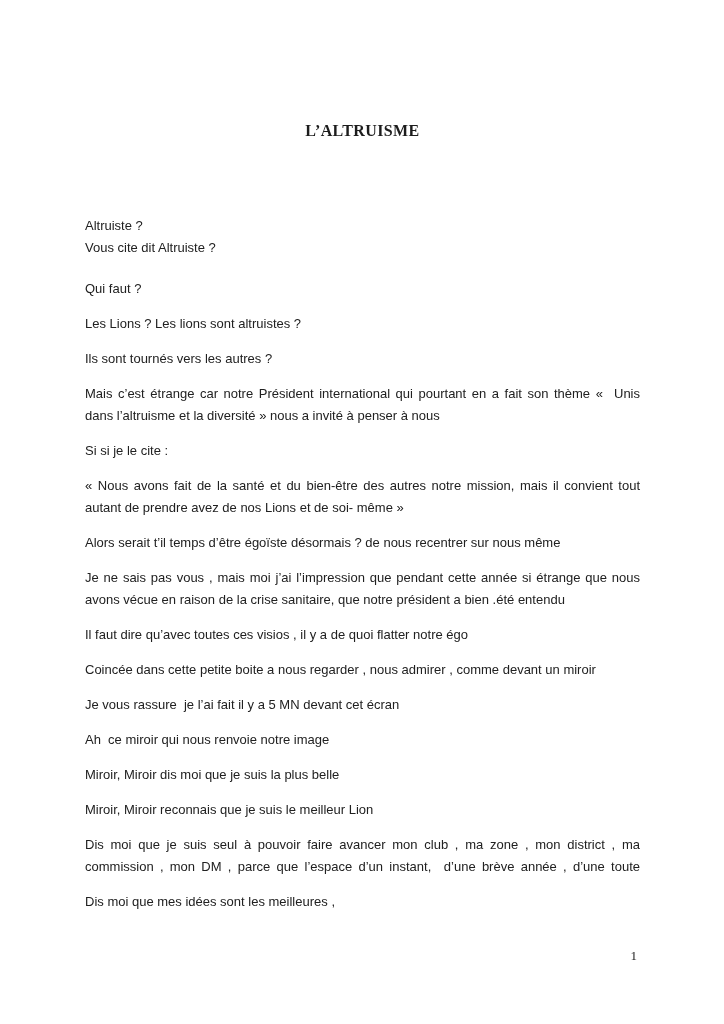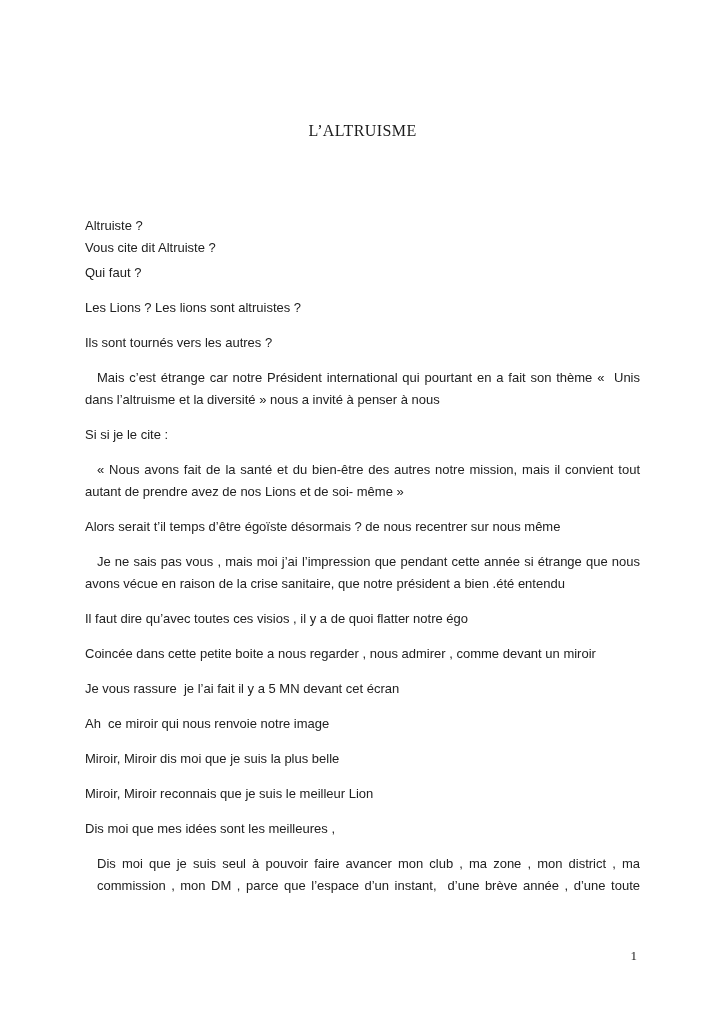--- a/index.html
+++ b/index.html
@@ -19,40 +19,39 @@
   .doc-body {
     position: absolute;
     left: 85px;
     top: 0;
     width: 555px;
   }
   .title {
     margin: 120px 0 73px 0;
     text-align: center;
     font-family: "Liberation Serif", serif;
-    font-weight: normal;
+    font-weight: bold;
     font-size: 16px;
     line-height: 22px;
     letter-spacing: 0.4px;
     color: #1c1c1c;
   }
   .para {
     margin: 0 0 13px 0;
     font-size: 13px;
     line-height: 22px;
     color: #212121;
   }
-  .para.tight { margin-bottom: 3px; }
+  .para.tight { margin-bottom: 19px; }
   .para.gap-top { margin-top: 12px; }
   .para.italic { }
   .tline { display: block; }
   .tline.fill {
     text-align: justify;
     text-align-last: justify;
-    margin-left: 12px;
   }
   .page-number {
     position: absolute;
     top: 945px;
     right: 87px;
     font-family: "Liberation Serif", serif;
     font-size: 13px;
     line-height: 22px;
     color: #1c1c1c;
   }
@@ -124,24 +123,24 @@
 
     <p class="para">
       <span class="tline">Miroir, Miroir dis moi que je suis la plus belle</span>
     </p>
 
     <p class="para">
       <span class="tline">Miroir, Miroir reconnais que je suis le meilleur Lion</span>
     </p>
 
     <p class="para">
-      <span class="tline">Dis moi que mes idées sont les meilleures ,</span>
+      <span class="tline fill">Dis moi que je suis seul à pouvoir faire avancer mon club , ma zone , mon district , ma</span>
+      <span class="tline fill">commission , mon DM , parce que l’espace d’un instant,&nbsp; d’une brève année , d’une toute</span>
     </p>
 
     <p class="para">
-      <span class="tline fill">Dis moi que je suis seul à pouvoir faire avancer mon club , ma zone , mon district , ma</span>
-      <span class="tline fill">commission , mon DM , parce que l’espace d’un instant,&nbsp; d’une brève année , d’une toute</span>
+      <span class="tline">Dis moi que mes idées sont les meilleures ,</span>
     </p>
 
   </div>
 
   <div class="page-number">1</div>
 </div>
 
 </body></html>

